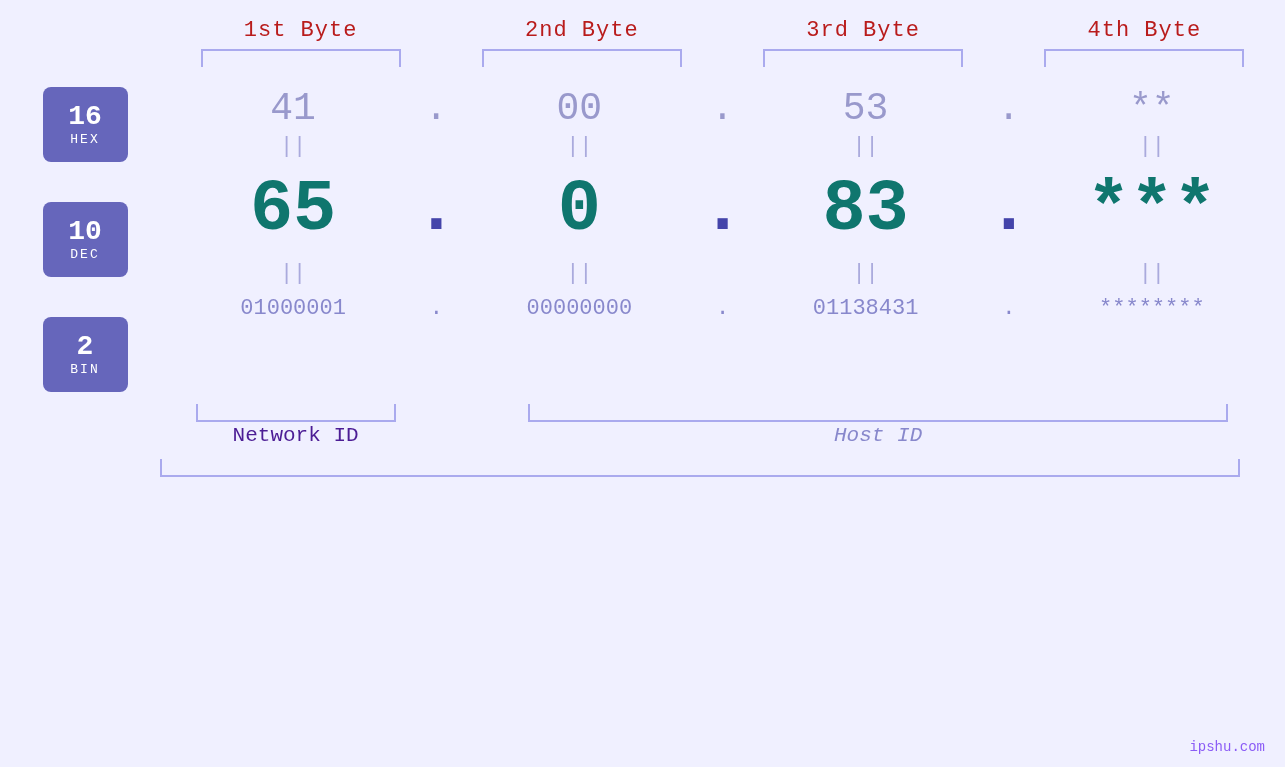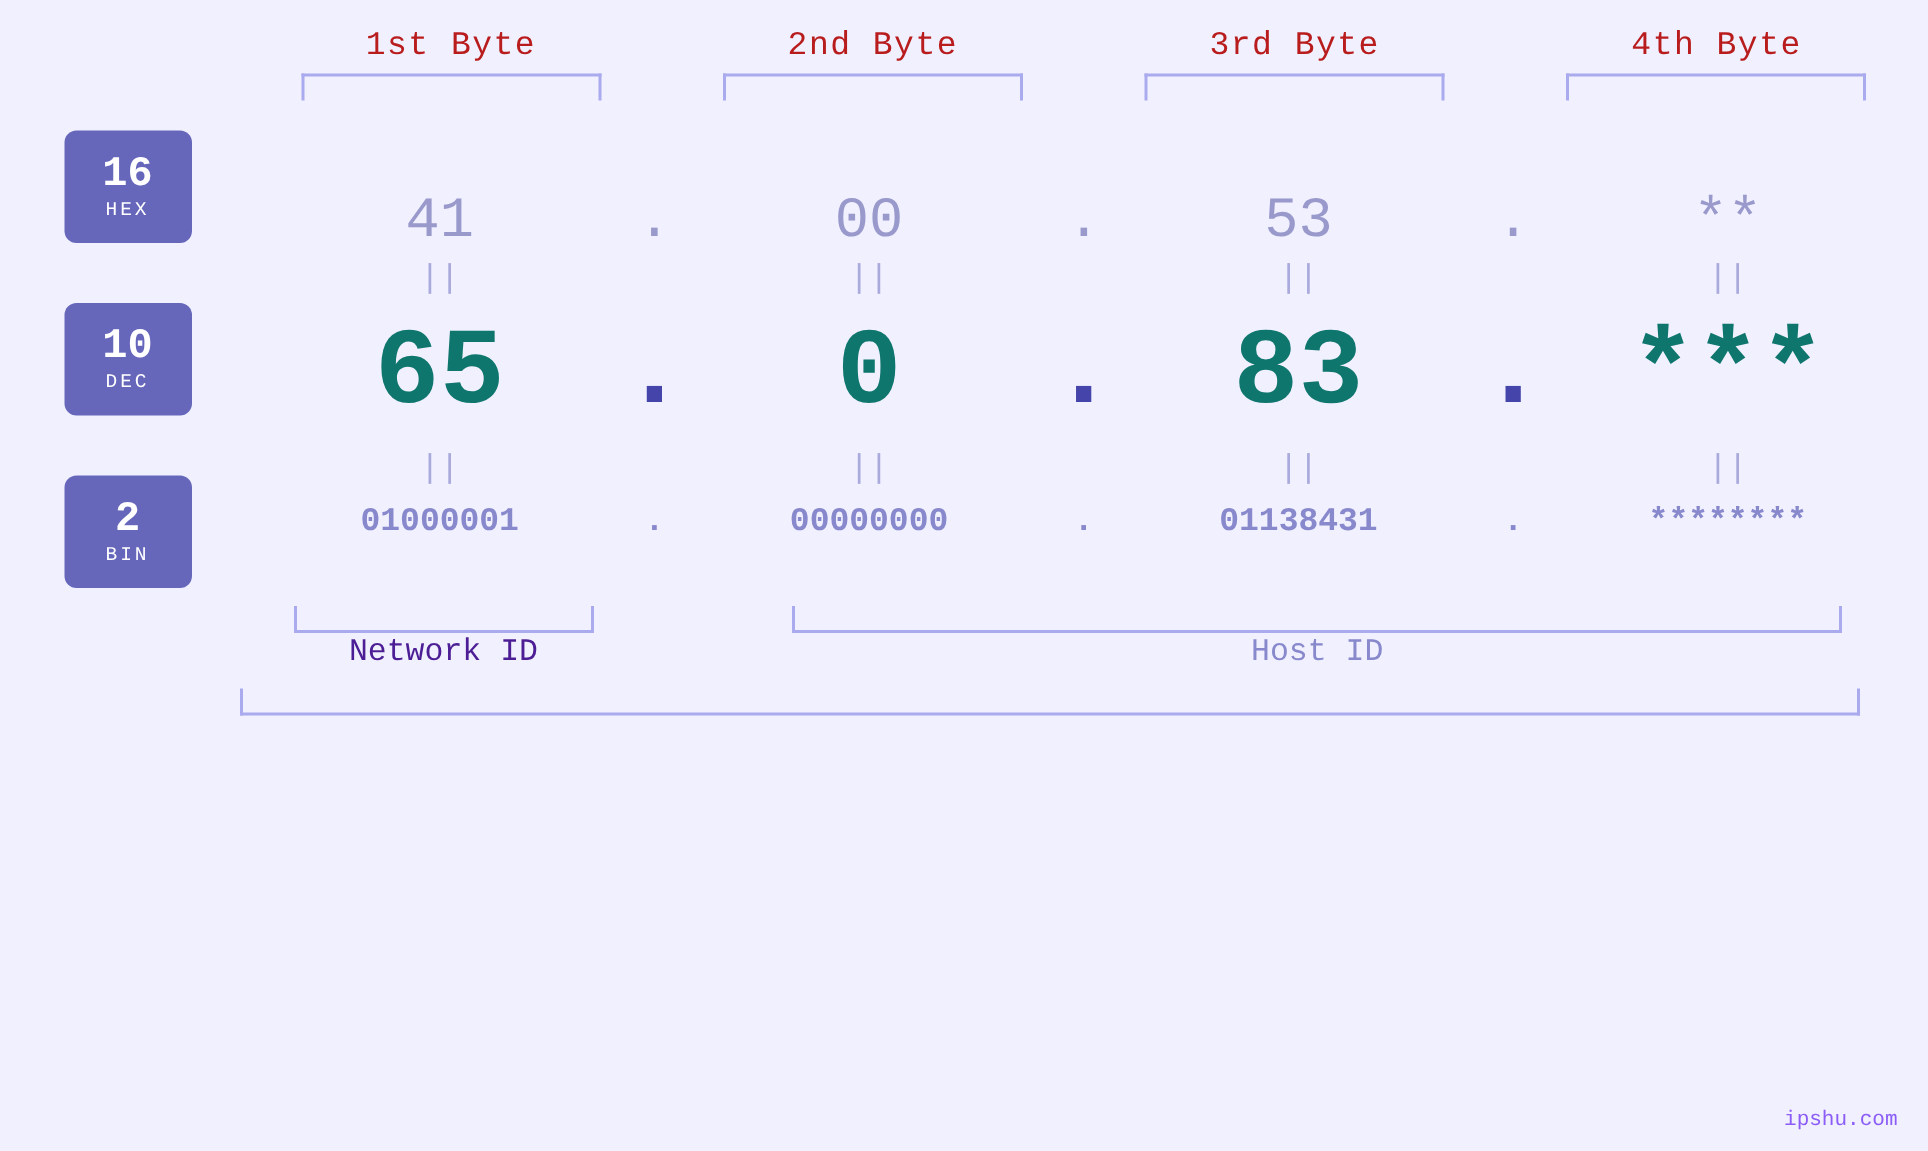--- a/index.html
+++ b/index.html
@@ -56,21 +56,21 @@
       width: 200px;
       height: 18px;
       border-top: 2px solid #aaaaee;
       border-left: 2px solid #aaaaee;
       border-right: 2px solid #aaaaee;
     }
 
     
     .content-area {
       display: flex;
-      align-items: center;
+      align-items: flex-start;
       width: 100%;
       padding-left: 10px;
       margin-top: 10px;
     }
 
     .base-labels-col {
       display: flex;
       flex-direction: column;
       align-items: center;
       justify-content: space-around;
@@ -303,21 +303,21 @@
       <div class="eq-row" style="margin:4px 0;">
         <div class="eq-cell">||</div>
         <div class="eq-dot-cell"></div>
         <div class="eq-cell">||</div>
         <div class="eq-dot-cell"></div>
         <div class="eq-cell">||</div>
         <div class="eq-dot-cell"></div>
         <div class="eq-cell">||</div>
       </div>
 
-      <div class="values-row" style="margin:6px 0 4px 0;font-weight:bold;">
+      <div class="values-row" style="margin:6px 0 4px 0;">
         <div class="val-cell">
           <span class="bin-val">01000001</span>
         </div>
         <div class="dot-cell">
           <span class="dot-bin">.</span>
         </div>
         <div class="val-cell">
           <span class="bin-val">00000000</span>
         </div>
         <div class="dot-cell">
@@ -349,21 +349,21 @@
       <div style="width:700px; height:18px; border-bottom:2px solid #aaaaee; border-left:2px solid #aaaaee; border-right:2px solid #aaaaee;"></div>
     </div>
   </div>
 
   <div style="display:flex; align-items:center; width:100%; padding-left:160px; margin-top:2px;">
     <div style="flex:1; display:flex; justify-content:center;">
       <span style="color:#4c1d95; font-size:21px; font-family:'Courier New',Courier,monospace;">Network ID</span>
     </div>
     <div style="width:40px;"></div>
     <div style="flex:3; display:flex; justify-content:center;">
-      <span style="color:#8888cc; font-size:21px; font-family:'Courier New',Courier,monospace;">Host ID</span>
+      <span style="color:#8888cc; font-size:21px; font-family:'Courier New',Courier,monospace;font-style:italic;">Host ID</span>
     </div>
   </div>
 
   <div style="display:flex; align-items:flex-start; width:100%; padding-left:160px; margin-top:12px;">
     <div style="width:1080px; height:18px; border-bottom:2px solid #aaaaee; border-left:2px solid #aaaaee; border-right:2px solid #aaaaee;"></div>
   </div>
 
 
   <div class="watermark">ipshu.com</div>
 

